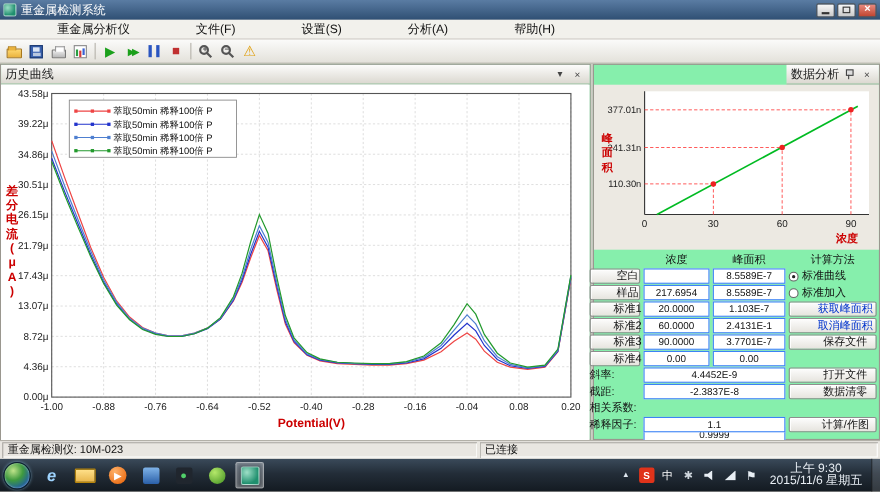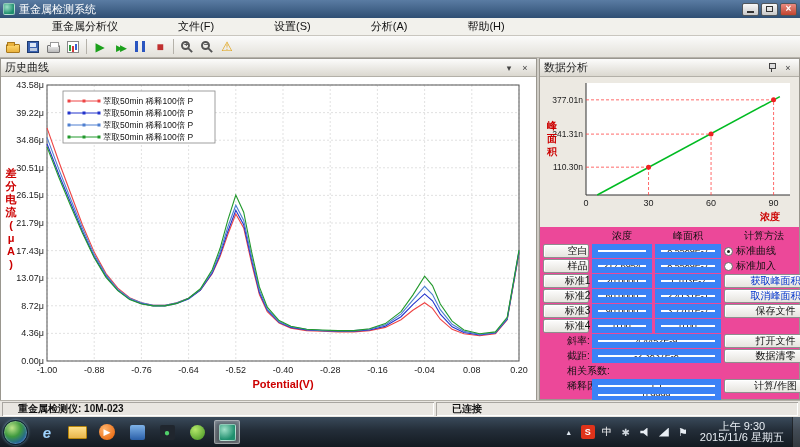--- a/index.html
+++ b/index.html
@@ -43,51 +43,51 @@
   .ico-pause { width:10px; height:11px; border-left:3px solid #2a55c0; border-right:3px solid #2a55c0; }
   .ico-stop::before { content:"■"; color:#c03030; font-size:12px; line-height:1; }
   .ico-zoom-in, .ico-zoom-out { width:9px; height:9px; border:2px solid #555; border-radius:50%; margin:-3px 3px 0 0; }
   .ico-zoom-in::before { content:"+"; position:absolute; top:-2px; left:1px; font-size:8px; font-weight:bold; color:#555; line-height:1; }
   .ico-zoom-out::before { content:"−"; position:absolute; top:-2px; left:1px; font-size:8px; font-weight:bold; color:#555; line-height:1; }
   .ico-zoom-in::after, .ico-zoom-out::after { content:""; position:absolute; width:6px; height:2px; background:#555; transform:rotate(45deg); bottom:-3px; right:-5px; }
   .ico-warning::before { content:"⚠"; color:#e0a010; font-size:13px; line-height:1; }
 
   
   .content { flex:1; display:flex; background:#cfccc5; overflow:hidden; }
-  .panel { border:1px solid #9a978f; background:#ec4899; display:flex; flex-direction:column; }
+  .panel { border:1px solid #9a978f; background:#86efac; display:flex; flex-direction:column; }
   .left-panel { width:537px; }
   .splitter { width:2px; }
-  .right-panel { width:261px; }
+  .right-panel { width:261px;align-items:flex-end; }
   .panel-head { height:18px; flex:0 0 18px; background:linear-gradient(#fcfcfb,#dbd8d0); border-bottom:1px solid #b3b0a8; display:flex; align-items:center; padding:0 4px; font-size:11px; color:#222; }
   .ph-title { flex:1; white-space:nowrap; }
   .ph-btn { width:14px; height:13px; display:flex; align-items:center; justify-content:center; font-size:9px; color:#444; margin-left:2px; }
   .pin-ico { width:8px; height:9px; position:relative; display:block; }
   .pin-ico::before { content:""; position:absolute; top:0; left:1px; width:5px; height:4px; background:#ddd; border:1px solid #444; }
   .pin-ico::after { content:""; position:absolute; top:5px; left:3px; width:1px; height:4px; background:#444; }
 
   .chart-body { flex:1; background:#fff; }
   .chart-body svg { display:block; background:#fff; }
   .calib-body { flex:0 0 150px; background:#ece9e2; }
   .calib-body svg { display:block; }
 
   
   .analysis-form { flex:1; display:grid; grid-template-columns:46px 60px 66px 80px; grid-auto-rows:14px; gap:1px 3px; padding:2px 2px 0 3px; align-items:center; font-size:10px; }
   .colhead { text-align:center; font-size:10px; white-space:nowrap; }
-  .field { height:14px; background:#fff; border:6px solid #3b82f6; font-size:9px; display:flex; align-items:center; justify-content:center; overflow:hidden; white-space:nowrap; }
+  .field { height:14px; background:#fff; border:1px solid #3b82f6; font-size:9px; display:flex; align-items:center; justify-content:center; overflow:hidden; white-space:nowrap; }
   .btn { background:linear-gradient(#fdfdfd,#e6e4de); border:1px solid #8e8e8e; border-radius:2px; display:flex; align-items:center; justify-content:center; height:14px; font-size:10px; white-space:nowrap; box-shadow:inset 1px 1px 0 #fff;padding-left:23px; }
   .btn.blue { color:#0033cc; }
-  .statlabel { font-size:10px; white-space:nowrap;margin-left:24px; }
+  .statlabel { font-size:10px; white-space:nowrap; }
   .radio-wrap { display:flex; align-items:center; gap:3px; }
   .radio { width:9px; height:9px; border:1px solid #666; border-radius:50%; background:#fff; position:relative; flex:0 0 9px; }
   .radio.sel::after { content:""; position:absolute; inset:2px; background:#222; border-radius:50%; }
   .radio-label { font-size:10px; white-space:nowrap; }
 
   
   .statusbar { height:17px; flex:0 0 17px; background:#e9e6e1; border-top:1px solid #b3b0a8; display:flex; gap:2px; padding:1px 2px; font-size:10px; }
-  .sb-cell { box-shadow:inset 1px 1px 0 #a8a5a0, inset -1px -1px 0 #fff; display:flex; align-items:center; padding:0 16px; white-space:nowrap;font-weight:bold; }
+  .sb-cell { box-shadow:inset 1px 1px 0 #a8a5a0, inset -1px -1px 0 #fff; display:flex; align-items:center; padding:0 5px; white-space:nowrap; }
   .sb-device { width:432px; }
   .sb-conn { flex:1; }
 
   
   .taskbar { height:30px; background:linear-gradient(180deg,#3a4a5a,#232d38 45%,#131a21); display:flex; align-items:center; padding:0 0 0 3px; }
   .start-orb { width:25px; height:25px; border-radius:50%; margin-right:6px; flex:0 0 25px;
     background:radial-gradient(circle at 35% 30%, #bfe48a, #3f9a3f 40%, #1f5e9e 75%, #123a66); box-shadow:0 0 3px rgba(160,220,255,.6), inset 0 0 2px rgba(255,255,255,.7); border:1px solid #0c2030; }
   .task-apps { display:flex; align-items:center; gap:4px; }
   .task-icon { width:26px; height:24px; border-radius:2px; display:flex; align-items:center; justify-content:center; position:relative; }
   .task-icon.active { background:rgba(255,255,255,.22); border:1px solid rgba(255,255,255,.45); box-shadow:inset 0 0 4px rgba(255,255,255,.35); }

